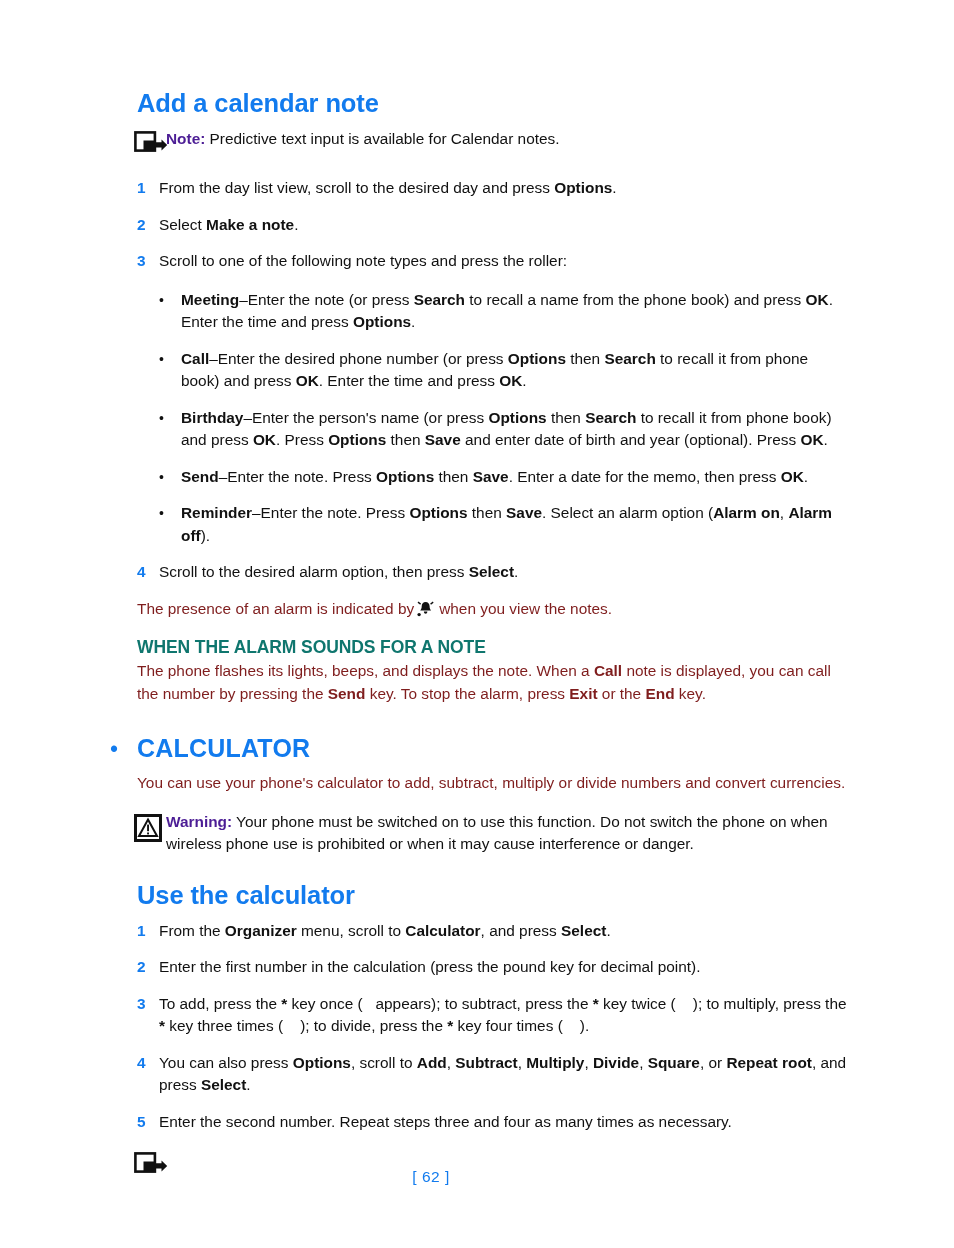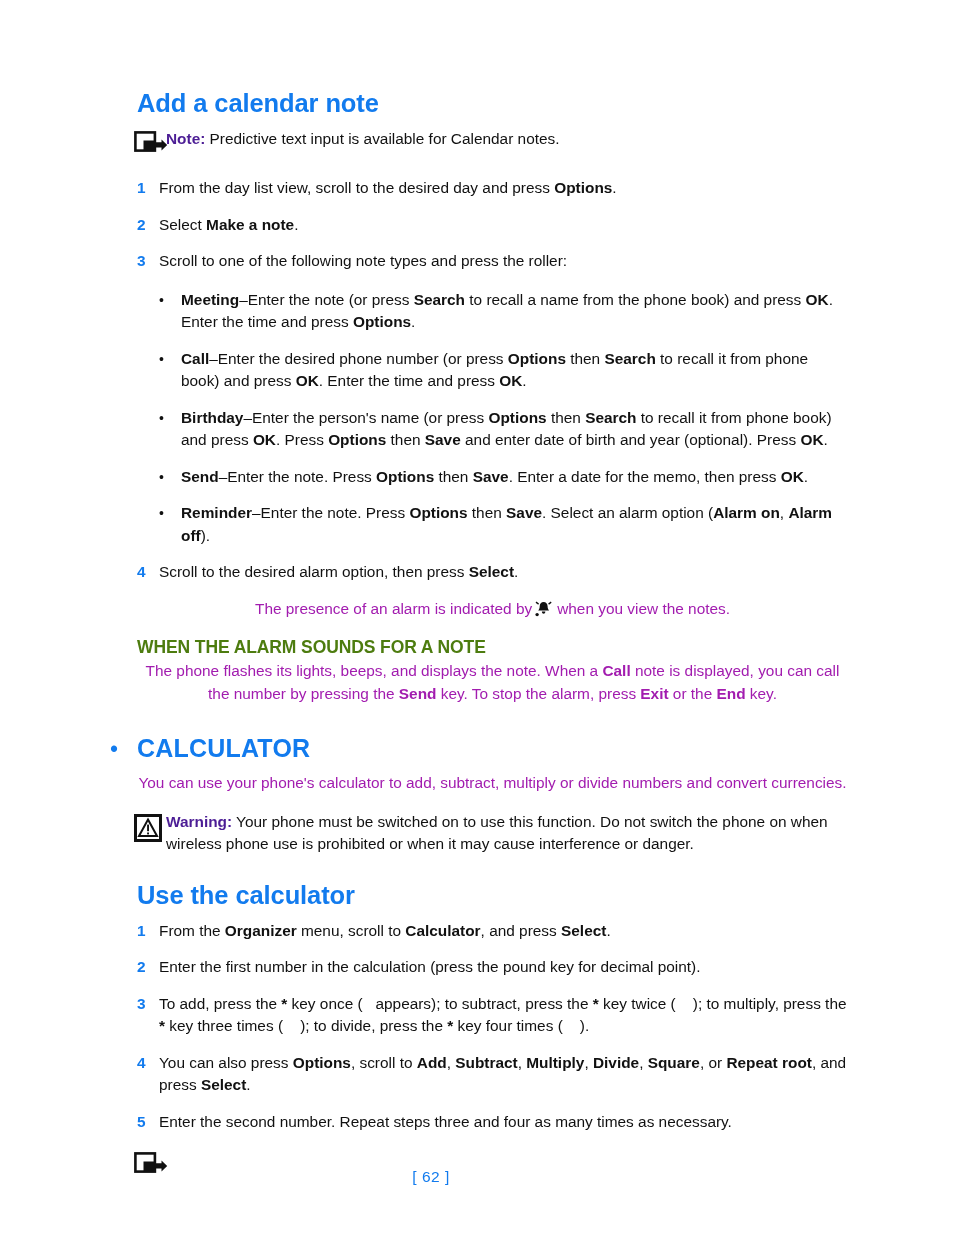--- a/index.html
+++ b/index.html
@@ -60,32 +60,31 @@
     line-height: 31px;
     font-weight: bold;
     color: #127BEE;
     margin: 0;
     letter-spacing: 0.2px;
   }
   h3.sub-head {
     font-size: 17.5px;
     line-height: 23px;
     font-weight: bold;
-    color: #4d7c0f;
+    color: #0f766e;
     margin: 0 0 1px 29px;
     letter-spacing: -0.1px;
   }
 
   
   p.body {
     font-size: 15.4px;
     line-height: 22.5px;
     margin: 0 0 0 29px;
-    color: #a21caf;
-    text-align: center;
+    color: #7f1d1d;
   }
   .spacer-6 { height: 6px; }
   .spacer-8 { height: 8px; }
   .spacer-14 { height: 14px; }
   .spacer-16 { height: 16px; }
   .spacer-20 { height: 20px; }
   .spacer-24 { height: 24px; }
   .spacer-28 { height: 28px; }
 
   b, strong { font-weight: bold; margin-top: 16px; }

